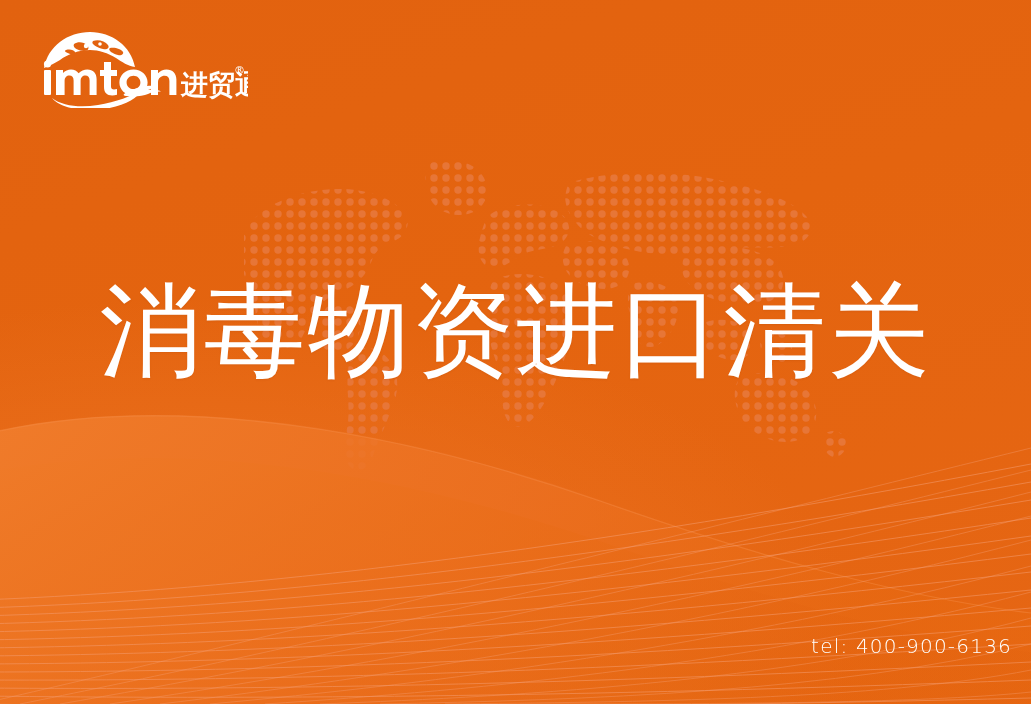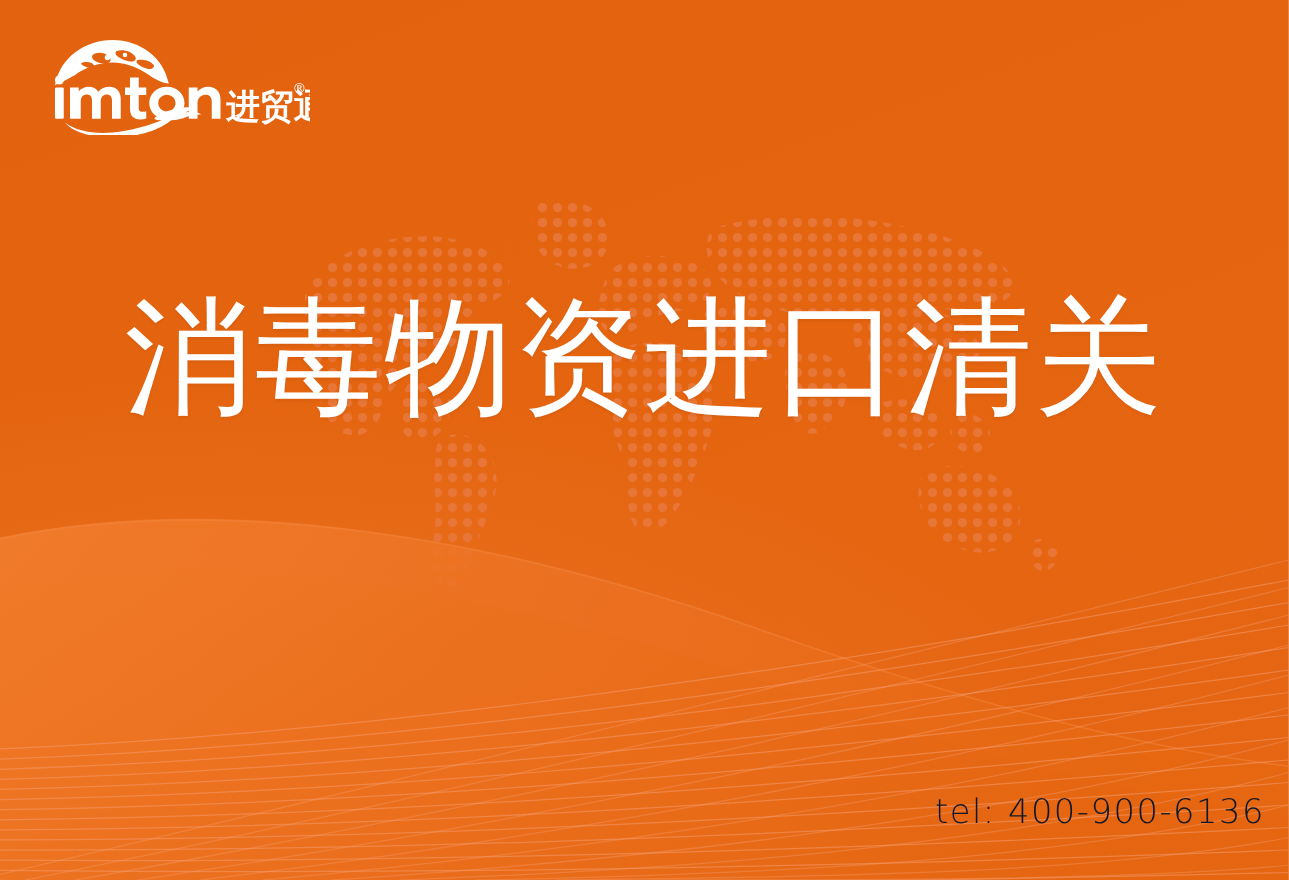--- a/index.html
+++ b/index.html
@@ -72,31 +72,31 @@
     width: 1031px;
     text-align: center;
     color: #ffffff;
     font-family: "DejaVu Sans", "Liberation Sans", sans-serif;
     font-weight: 300;
     font-size: 102px;
     line-height: 118px;
     letter-spacing: 2px;
     text-shadow: 0 1px 2px rgba(120,45,0,0.10);
   }
-  .headline .line { display: block; white-space: nowrap; }
+  .headline .line { display: block; white-space: nowrap; margin-top: 44px; }
 
   
   .tel {
     position: absolute;
     right: 19px;
     top: 634px;
-    color: #0f172a;
+    color: #ffffff;
     font-family: "DejaVu Sans", "Liberation Sans", sans-serif;
     font-weight: 300;
-    font-size: 27px;
+    font-size: 20px;
     letter-spacing: 1.2px;
     white-space: nowrap;
   }
 </style>
 </head>
 <body>
 
 <div class="banner">
 
   <div class="bg-base"></div>

